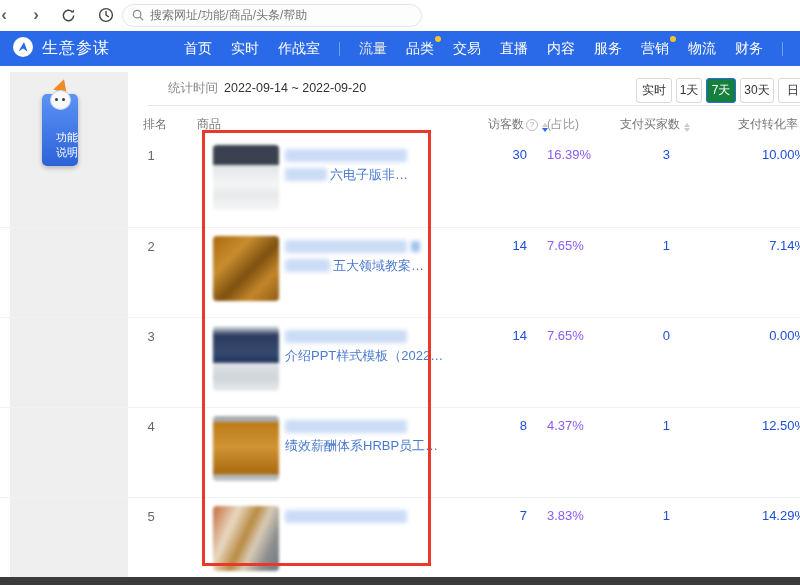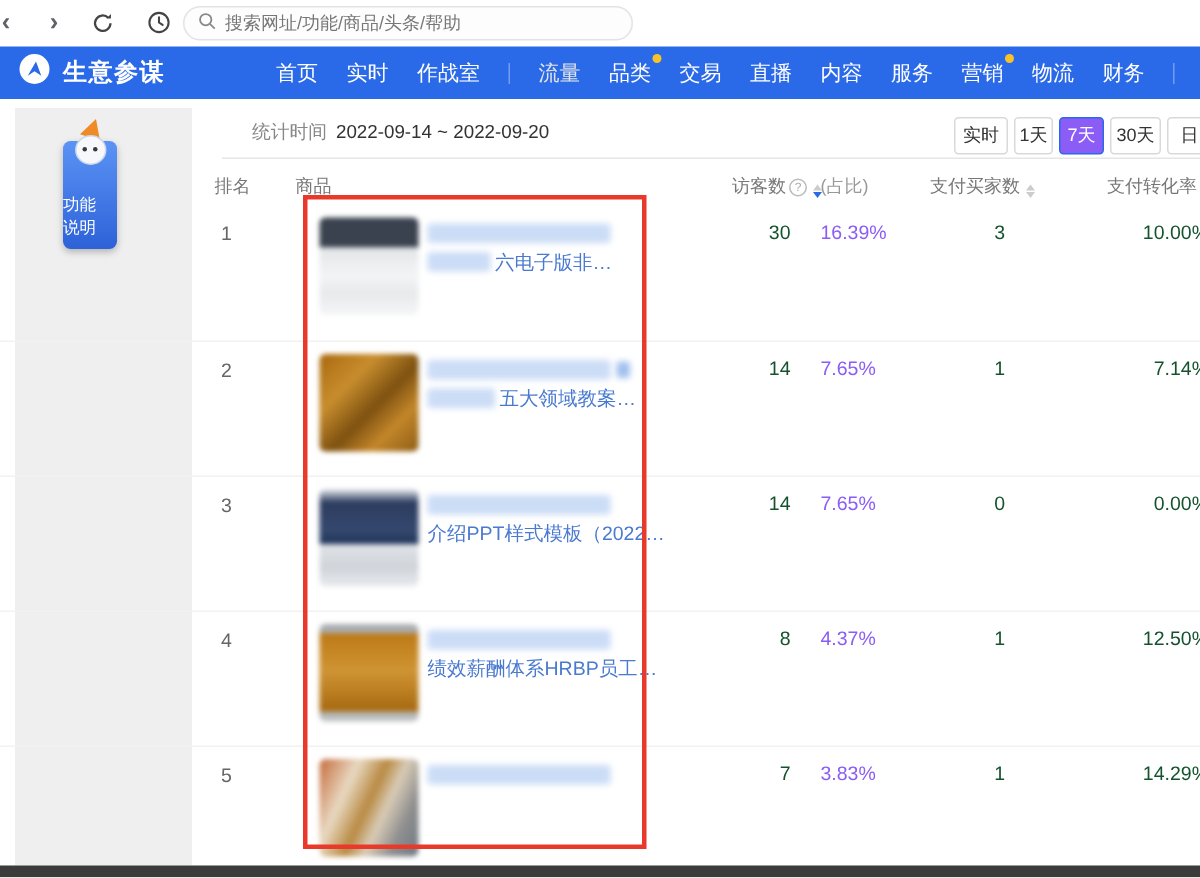--- a/index.html
+++ b/index.html
@@ -13,42 +13,42 @@
   .search-pill { position:absolute; left:122px; top:4px; width:300px; height:23px; border:1px solid #e3e3e3; border-radius:12px; background:#fdfdfd; display:flex; align-items:center; padding:0 9px; gap:6px; }
   .search-pill .ph { font-size:12px; color:#777; white-space:nowrap; }
   .announce { position:absolute; left:485px; top:8px; display:flex; align-items:center; gap:9px; font-size:12.5px; }
   .announce .tag { color:#4a87f0; }
   .announce .sep { color:#ddd; }
   .announce .txt { color:#333; }
 
   
   .topnav { position:absolute; left:0; top:31px; width:800px; height:35px; background:#2a69e8; display:flex; align-items:center; color:#fff; }
   .brand { display:flex; align-items:center; gap:8px; margin-left:12px; margin-right:28px; }
-  .brand-name { font-size:16px; font-weight:bold; letter-spacing:1px; white-space:nowrap; }
+  .brand-name { font-size:16px; font-weight:normal; letter-spacing:1px; white-space:nowrap; }
   .nav-items { display:flex; align-items:center; gap:19px; font-size:14px; font-weight:500; white-space:nowrap;margin-left:46px; }
   .nav-item { position:relative; cursor:pointer; }
   .nav-item.active { color:#e5e5e5; }
   .nav-item .dot { position:absolute; top:-4px; right:-7px; width:6px; height:6px; border-radius:50%; background:#f8c32a; }
   .vdiv { width:1px; height:14px; background:rgba(255,255,255,.35); }
 
   
   .sidebar { position:absolute; left:10px; top:72px; width:118px; height:505px; background:#efefef; }
   .func-badge { position:absolute; left:32px; top:22px; width:36px; height:72px; border-radius:5px; background:linear-gradient(180deg,#5b93f5,#2d62d8); box-shadow:0 2px 5px rgba(0,0,0,.25); }
-  .func-badge .label { position:absolute; left:0; bottom:6px; width:100%; text-align:left; color:#fff; font-size:11px; line-height:15px; }
+  .func-badge .label { position:absolute; left:0; bottom:6px; width:100%; text-align:right; color:#fff; font-size:11px; line-height:15px; }
   .mascot { position:absolute; left:4px; top:-14px; width:30px; height:34px; }
   .mascot .face { position:absolute; left:4px; top:10px; width:21px; height:20px; border-radius:50%; background:#f6f8fb; border:1px solid #c9d6ec; }
   .mascot .eye { position:absolute; top:18px; width:3px; height:3px; border-radius:50%; background:#3a3a3a; }
   .mascot .hat { position:absolute; left:9px; top:-1px; width:0; height:0; border-left:7px solid transparent; border-right:7px solid transparent; border-bottom:13px solid #f08a24; transform:rotate(18deg); }
 
   
   .stat-line { position:absolute; left:168px; top:80px; font-size:12.5px; color:#333; }
   .stat-line .lbl { color:#888; margin-right:6px; }
   .period-group { position:absolute; left:636px; top:78px; display:flex; gap:4px; }
   .pbtn { height:25px; border:1px solid #d9d9d9; border-radius:3px; background:#fff; color:#333; font-size:12px; display:flex; align-items:center; justify-content:center; cursor:pointer; }
-  .pbtn.active { background:#8b5cf6; border-color:#2a69e8; color:#fff; }
+  .pbtn.active { background:#15803d; border-color:#2a69e8; color:#fff; }
   .w36{width:36px}.w26{width:26px}.w30{width:30px}.w34{width:34px}
   .toolbar-divider { position:absolute; left:148px; top:105px; width:652px; height:1px; background:#e6e6e6; }
 
   
   .thead { position:absolute; left:0; top:110px; width:800px; height:27px; font-size:12px; color:#777; }
   .th { position:absolute; top:6px; white-space:nowrap; }
   .info-ic { display:inline-block; width:12px; height:12px; border:1px solid #bbb; border-radius:50%; font-size:8px; line-height:10px; text-align:center; color:#aaa; vertical-align:1px; margin-left:2px; }
   .sorter { display:inline-flex; flex-direction:column; gap:1px; margin-left:4px; vertical-align:1px; }
   .car { width:0; height:0; border-left:3.5px solid transparent; border-right:3.5px solid transparent; }
   .car.up { border-bottom:4px solid #ccc; }
@@ -63,21 +63,21 @@
   .thumb.t1 { background:linear-gradient(180deg,#39424e 0%,#39424e 30%,#e2e5e8 31%,#f3f4f5 60%,#e7e9eb 78%,#f5f6f7 100%); }
   .thumb.t2 { background:linear-gradient(135deg,#a9690f 0%,#c88d2d 30%,#7e5110 55%,#c3862a 75%,#8d5d14 100%); }
   .thumb.t3 { background:linear-gradient(180deg,#e9ebee 0%,#2c3c5f 14%,#35486e 42%,#20355c 56%,#e0e3e7 57%,#cfd4da 80%,#e8eaed 100%); }
   .thumb.t4 { background:linear-gradient(180deg,#a9adb0 0%,#a9adb0 9%,#bd7a16 10%,#cf9434 48%,#a96a10 88%,#b4b8ba 92%,#c2c5c7 100%); }
   .thumb.t5 { background:linear-gradient(115deg,#c56a3a 0%,#e8d9c2 28%,#b98a43 48%,#d8cbb6 62%,#8e8e8e 80%,#6f7884 100%); }
   .blur-bar { position:absolute; background:#cbdcf6; border-radius:2px; filter:blur(2.2px); }
   .bar1 { left:285px; top:12px; width:122px; height:13px; }
   .chip { left:411px; top:13px; width:9px; height:11px; background:#9fc0ee; }
   .bar2 { top:31px; height:13px; }
   .ptitle { position:absolute; top:29px; font-size:13px; color:#4a7ad0; white-space:nowrap; cursor:pointer; }
-  .num { position:absolute; top:10px; font-size:13px; color:#14532d; white-space:nowrap; }
+  .num { position:absolute; top:10px; font-size:13px; color:#1d4ed8; white-space:nowrap; }
   .num.visitors { right:273px; }
   .num.share { left:547px; color:#8b5cf6; }
   .num.buyers { right:130px; }
   .num.conv { right:-6px; }
 
   
   .red-box { position:absolute; left:202px; top:130px; width:229px; height:436px; border:3px solid #e8392b; pointer-events:none; }
   .bottom-bar { position:absolute; left:0; top:577px; width:800px; height:8px; background:#3b3b3b; }
 </style>
 </head>

